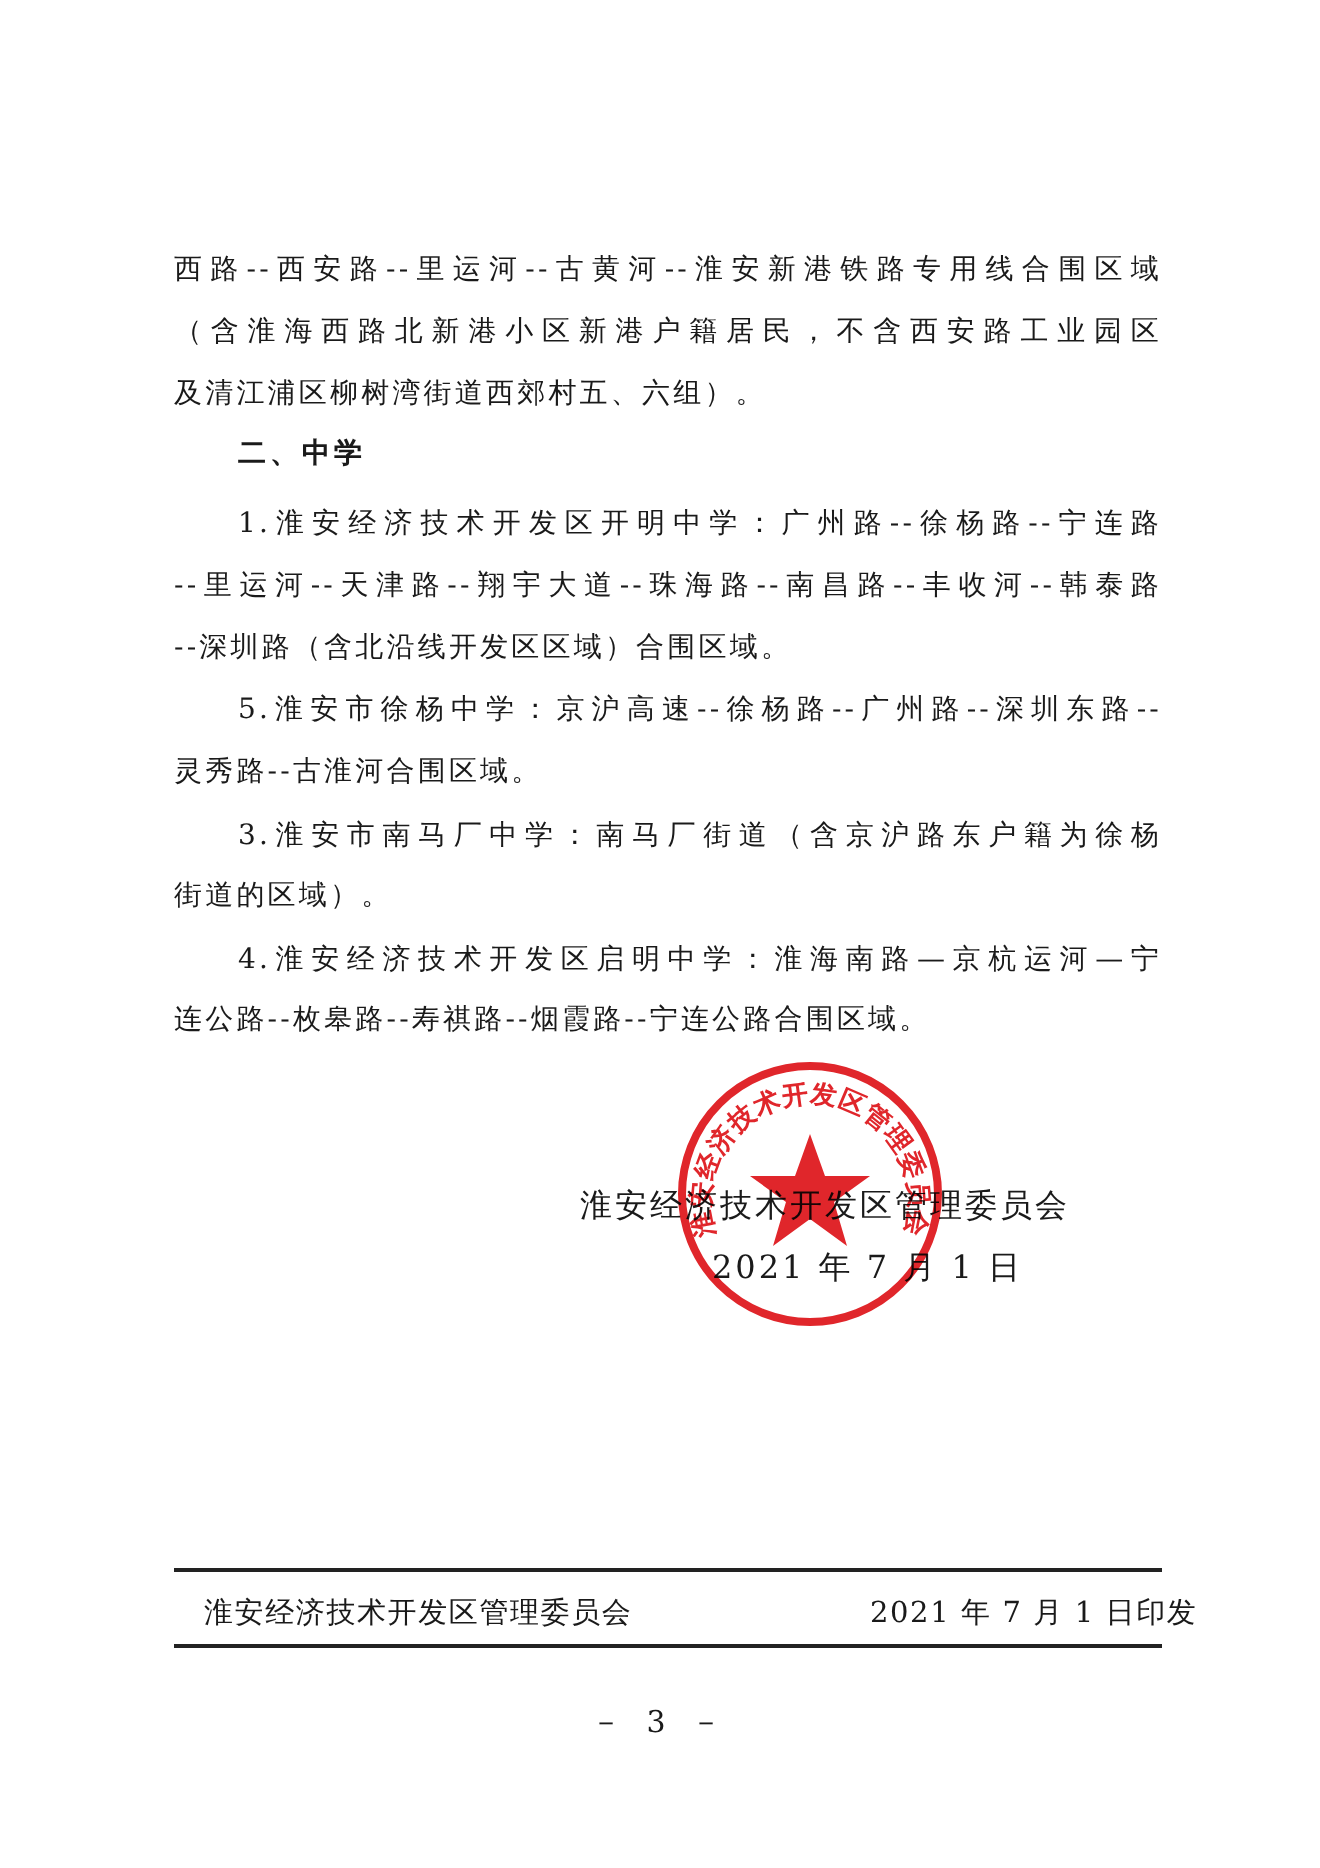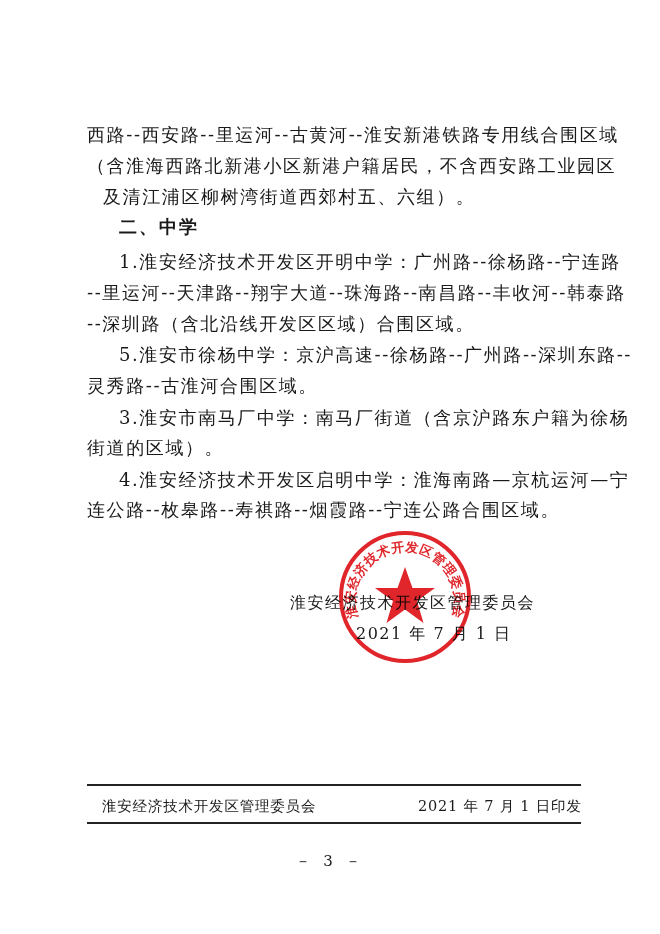--- a/index.html
+++ b/index.html
@@ -1,36 +1,36 @@
 <!DOCTYPE html>
 <html><head>
 <meta charset="utf-8">
 <style>
   html, body { margin:0; padding:0; background:#ffffff; }
   body { width:660px; height:934px; position:relative; overflow:hidden;
          font-family: "DejaVu Serif", "Liberation Serif", serif; color:#1a1a1a; }
-  .line { position:absolute; left:87px; width:494px; font-size:18px; white-space:nowrap;
+  .line { position:absolute; left:87px; width:494px; font-size:14px; white-space:nowrap;
           letter-spacing:1.6px; line-height:20px; }
   .indent { left:119px; width:462px; }
   .heading { font-family: Liberation Mono, monospace; font-weight:bold; letter-spacing:2px; }
   .just { text-align:justify; text-align-last:justify; }
   .sig { position:absolute; font-size:16px; white-space:nowrap; letter-spacing:1.5px; z-index:1; }
   .rule { position:absolute; left:87px; width:494px; height:2px; background:#222; }
   .footer-text { position:absolute; font-size:14.5px; white-space:nowrap; letter-spacing:0.8px; }
   .pagenum { position:absolute; left:0; width:660px; text-align:center; top:852px; font-size:15px; letter-spacing:4px; }
   .seal { position:absolute; left:337px; top:529px; width:136px; height:136px; z-index:2; mix-blend-mode:multiply; }
 </style>
 </head>
 <body>
 
 <div>
 
   <div class="line just" style="top:125px;">西路--西安路--里运河--古黄河--淮安新港铁路专用线合围区域</div>
   <div class="line just" style="top:156px;">（含淮海西路北新港小区新港户籍居民，不含西安路工业园区</div>
-  <div class="line" style="top:187px;margin-left:16px;">及清江浦区柳树湾街道西郊村五、六组）。</div>
+  <div class="line" style="top:187px;">及清江浦区柳树湾街道西郊村五、六组）。</div>
 
   <div class="line indent heading" style="top:218px;">二、中学</div>
 
   <div class="line indent just" style="top:252px;">1.淮安经济技术开发区开明中学：广州路--徐杨路--宁连路</div>
   <div class="line just" style="top:283px;">--里运河--天津路--翔宇大道--珠海路--南昌路--丰收河--韩泰路</div>
   <div class="line" style="top:314px;">--深圳路（含北沿线开发区区域）合围区域。</div>
 
   <div class="line indent just" style="top:345px;">5.淮安市徐杨中学：京沪高速--徐杨路--广州路--深圳东路--</div>
   <div class="line" style="top:376px;">灵秀路--古淮河合围区域。</div>
 
@@ -51,17 +51,17 @@
     <text font-size="13" fill="#e0262b" font-weight="bold" font-family="'DejaVu Sans', sans-serif" letter-spacing="0.5">
       <textPath href="#sealArc" startOffset="50%" text-anchor="middle">淮安经济技术开发区管理委员会</textPath>
     </text>
     <g>
       <polygon fill="#e0262b" points="68,38 75.5,59 98,59 80,72 86.5,94 68,80.5 49.5,94 56,72 38,59 60.5,59"></polygon>
     </g>
   </svg>
 
   <div class="rule" style="top:784px;"></div>
   <div class="footer-text" style="left:102px; top:797px;">淮安经济技术开发区管理委员会</div>
-  <div class="footer-text" style="left:418px; top:797px;">2021 年 7 月 1 日印发</div>
+  <div class="footer-text" style="left:435px; top:797px;">2021 年 7 月 1 日印发</div>
   <div class="rule" style="top:822px;"></div>
 
   <div class="pagenum">－ 3 －</div>
 </div>
 
 </body></html>

